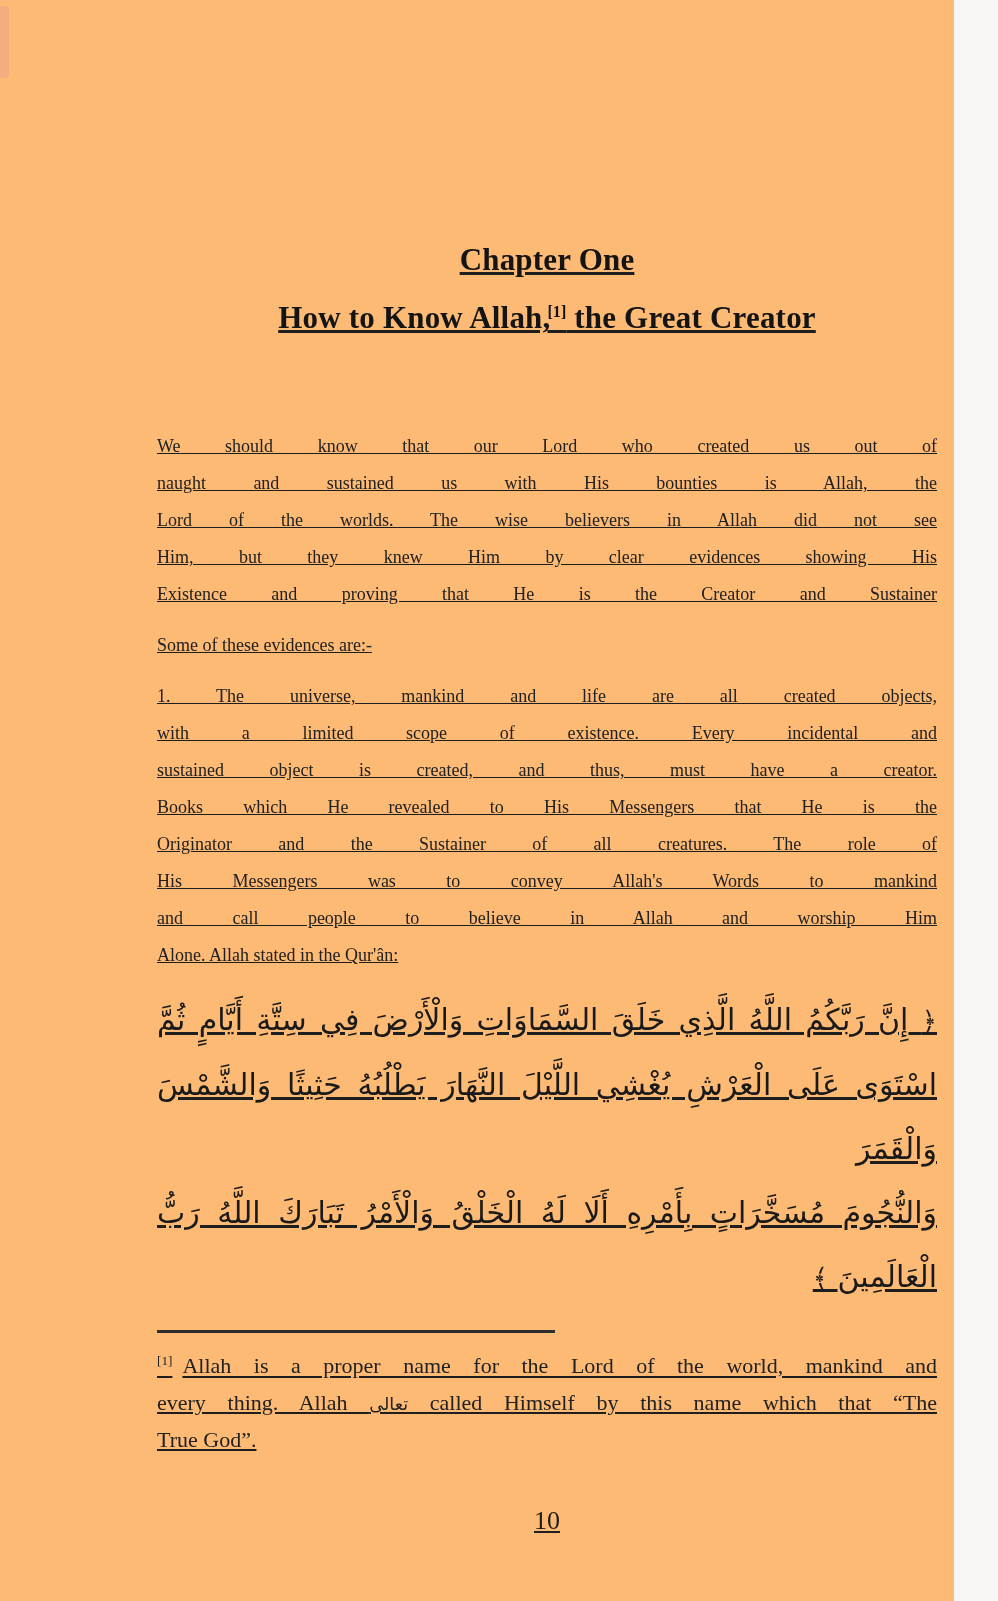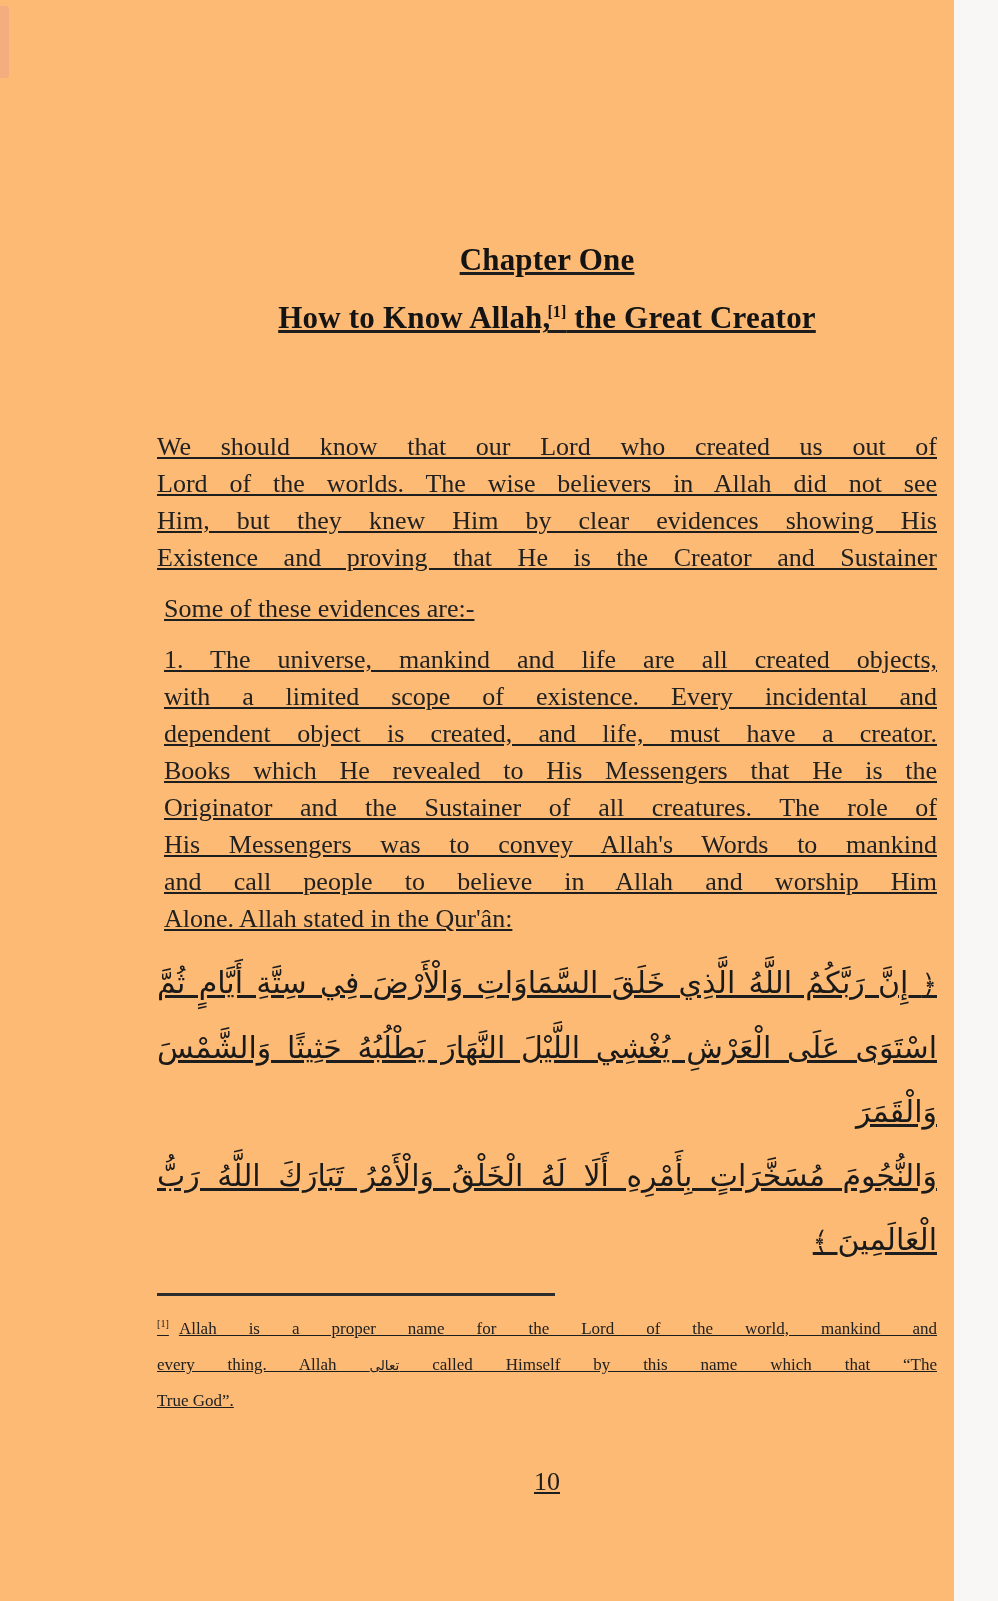--- a/index.html
+++ b/index.html
@@ -41,34 +41,34 @@
     letter-spacing: 0.2px;
   }
   .title-block .sup {
     font-size: 0.52em;
     vertical-align: super;
     margin-left: -3px;
     letter-spacing: 0;
   }
   .body-block {
     margin-top: 84px;
-    font-size: 26px;
+    font-size: 18px;
     line-height: 37px;
     color: #212121;
   }
   .jline {
     text-align: justify;
     text-align-last: justify;
     white-space: normal;
   }
   .jline.last {
     text-align-last: left;
   }
   .para { margin: 0; }
-  .para + .para { margin-top: 14px; margin-left: 7px; }
+  .para + .para { margin-top: 14px; }
   .quran-block {
     margin-top: 14px;
     direction: rtl;
     font-family: "DejaVu Sans", sans-serif;
     font-size: 30px;
     line-height: 64px;
     color: #1a1a1a;
   }
   .quran-line {
     text-align: justify;
@@ -84,21 +84,21 @@
   }
   .footnote-sep {
     margin-top: 20px;
     width: 398px;
     border: none;
     border-top: 3px solid #2d2d2d;
     margin-left: 0;
   }
   .footnote-block {
     margin-top: 10px;
-    font-size: 17px;
+    font-size: 22px;
     line-height: 36px;
     color: #212121;
   }
   .footnote-block .sup {
     font-size: 0.6em;
     vertical-align: super;
     margin-right: 10px;
   }
   .arabic-inline {
     font-family: "DejaVu Sans", sans-serif;
@@ -122,33 +122,34 @@
 
     <div class="title-block">
       <div>Chapter One</div>
       <div><span>How to Know Allah,</span><span class="sup">[1]</span><span> the Great Creator</span></div>
     </div>
 
     <div class="body-block">
 
       <div class="para">
         <div class="jline">We should know that our Lord who created us out of</div>
+        <div class="jline">naught and sustained us with His bounties is Allah, the</div>
         <div class="jline">Lord of the worlds. The wise believers in Allah did not see</div>
         <div class="jline">Him, but they knew Him by clear evidences showing His</div>
         <div class="jline">Existence and proving that He is the Creator and Sustainer</div>
       </div>
 
       <div class="para">
         <div class="jline last">Some of these evidences are:-</div>
       </div>
 
       <div class="para">
         <div class="jline">1. The universe, mankind and life are all created objects,</div>
         <div class="jline">with a limited scope of existence. Every incidental and</div>
-        <div class="jline">dependent object is created, and life, must have a creator.</div>
+        <div class="jline">sustained object is created, and thus, must have a creator.</div>
         <div class="jline">Books which He revealed to His Messengers that He is the</div>
         <div class="jline">Originator and the Sustainer of all creatures. The role of</div>
         <div class="jline">His Messengers was to convey Allah's Words to mankind</div>
         <div class="jline">and call people to believe in Allah and worship Him</div>
         <div class="jline last">Alone. Allah stated in the Qur'ân:</div>
       </div>
 
     </div>
 
     <div class="quran-block">

